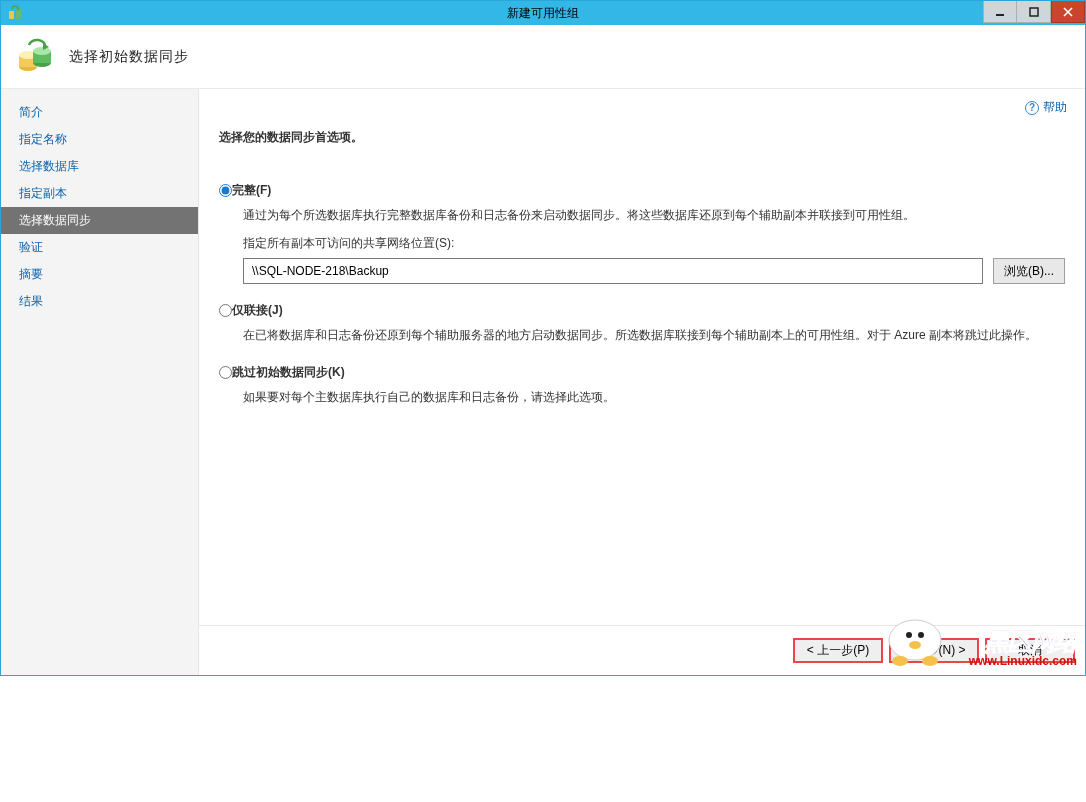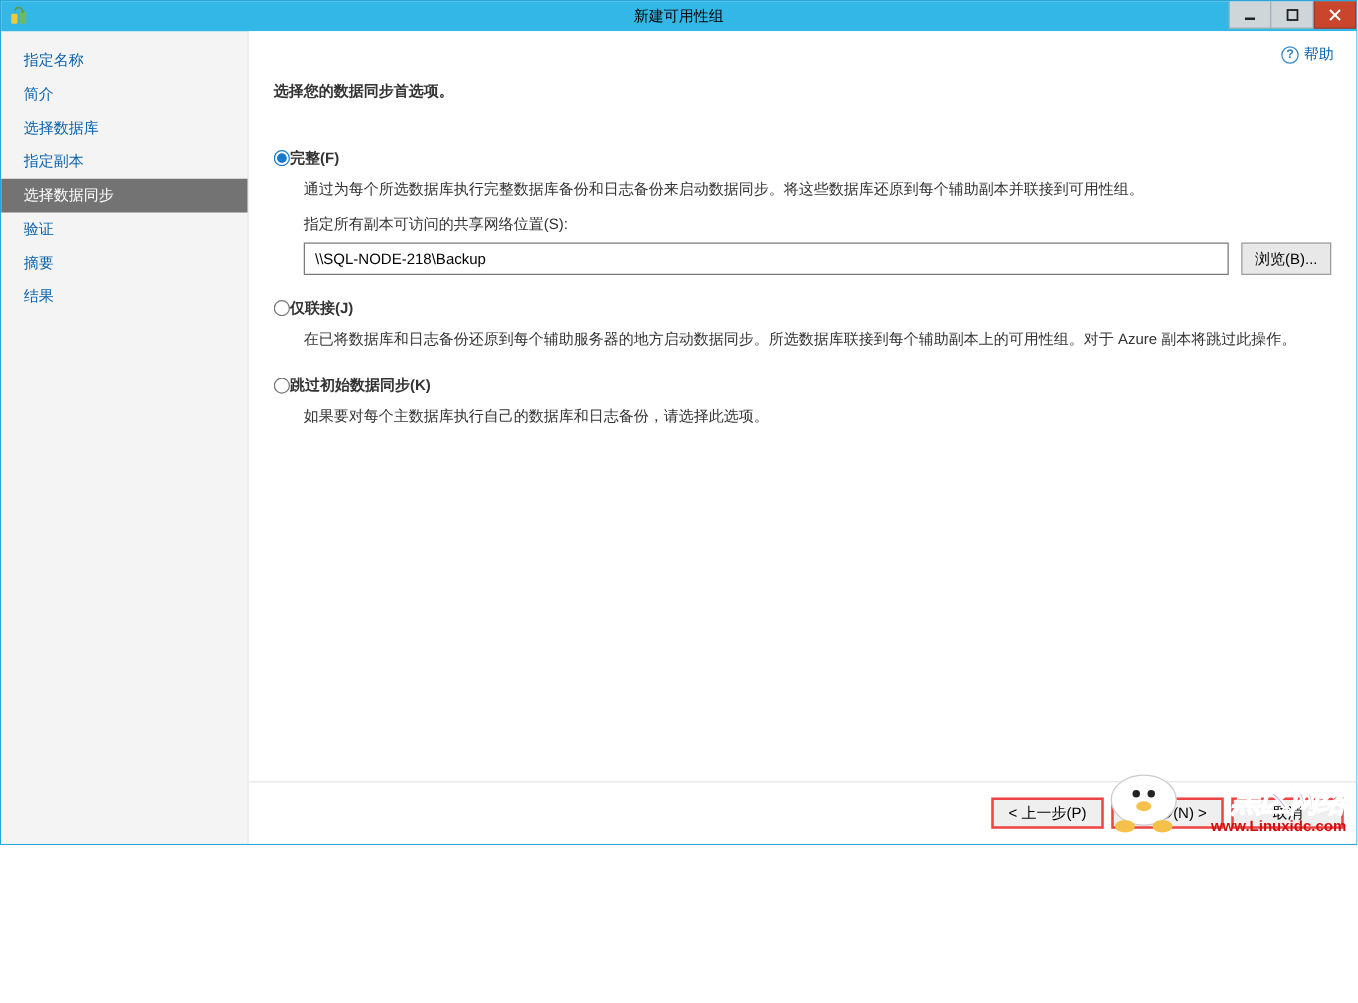--- a/index.html
+++ b/index.html
@@ -71,26 +71,41 @@
         </div>
       <div class="wc close">
           <svg width="10" height="10" viewBox="0 0 10 10">
             <line x1="1" y1="1" x2="9" y2="9" stroke="#fff" stroke-width="1.6"></line>
             <line x1="9" y1="1" x2="1" y2="9" stroke="#fff" stroke-width="1.6"></line>
           </svg>
         </div>
     </div>
   </div>
 
+  <div class="header">
+    <span class="header-icon">
+      <svg viewBox="0 0 40 40">
+        <ellipse cx="13" cy="30" rx="9" ry="4" fill="#e7b83b"></ellipse>
+        <rect x="4" y="18" width="18" height="12" fill="#f4cb56"></rect>
+        <ellipse cx="13" cy="18" rx="9" ry="4" fill="#fff0b8"></ellipse>
+        <ellipse cx="27" cy="26" rx="9" ry="4" fill="#49a24a"></ellipse>
+        <rect x="18" y="14" width="18" height="12" fill="#5fbb60"></rect>
+        <ellipse cx="27" cy="14" rx="9" ry="4" fill="#a9e7a8"></ellipse>
+        <path d="M14 8 A8 6 0 0 1 30 10" stroke="#49a24a" stroke-width="2.5" fill="none"></path>
+        <polygon points="28,6 34,10 28,13" fill="#49a24a"></polygon>
+      </svg>
+    </span>
+    <span class="header-title">选择初始数据同步</span>
+  </div>
 
   <div class="body">
 
     <div class="sidebar">
+      <div class="nav-item">简介</div>
       <div class="nav-item">指定名称</div>
-      <div class="nav-item">简介</div>
       <div class="nav-item">选择数据库</div>
       <div class="nav-item">指定副本</div>
       <div class="nav-item active">选择数据同步</div>
       <div class="nav-item">验证</div>
       <div class="nav-item">摘要</div>
       <div class="nav-item">结果</div>
     </div>
 
     <div class="main">
       <div class="help">

